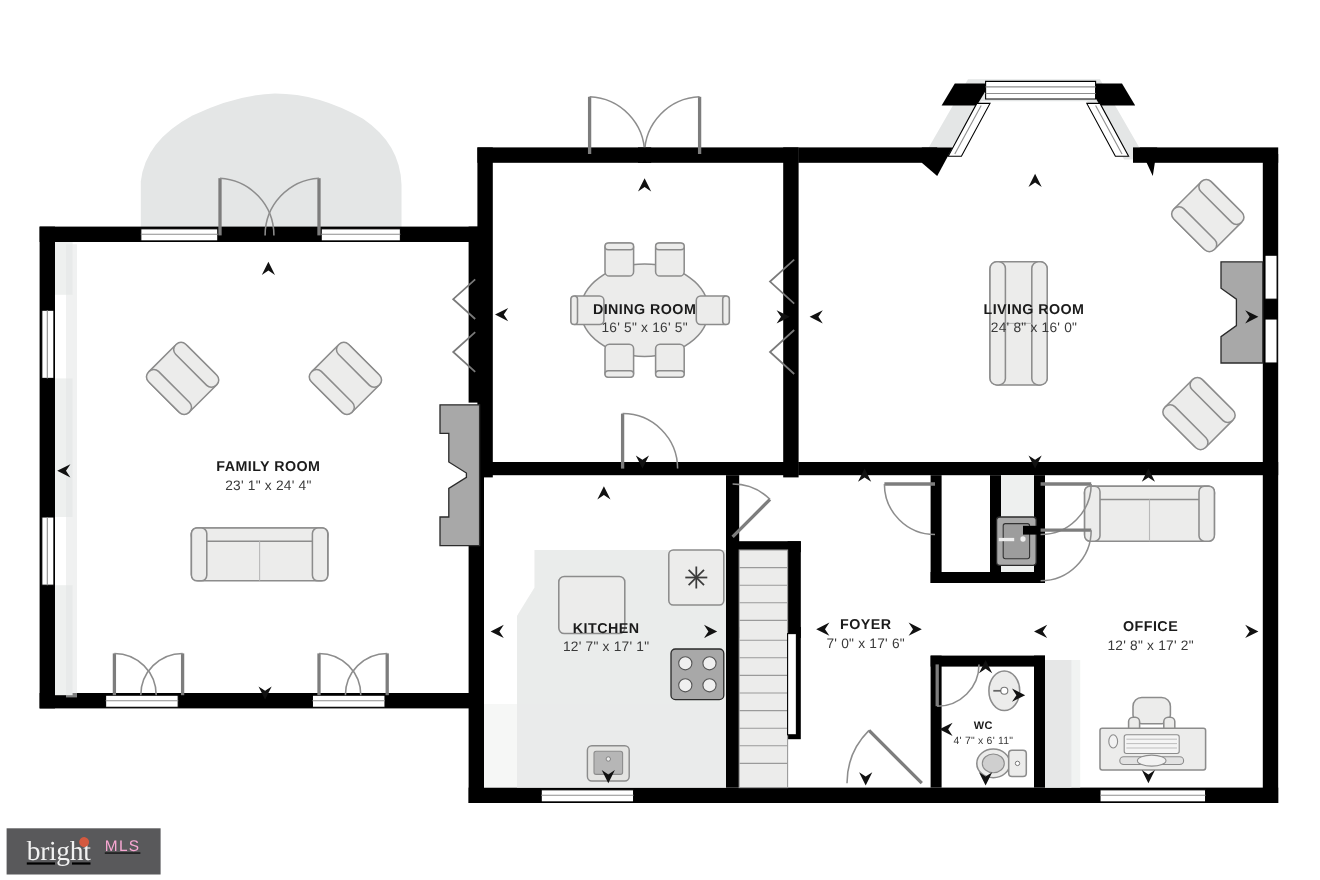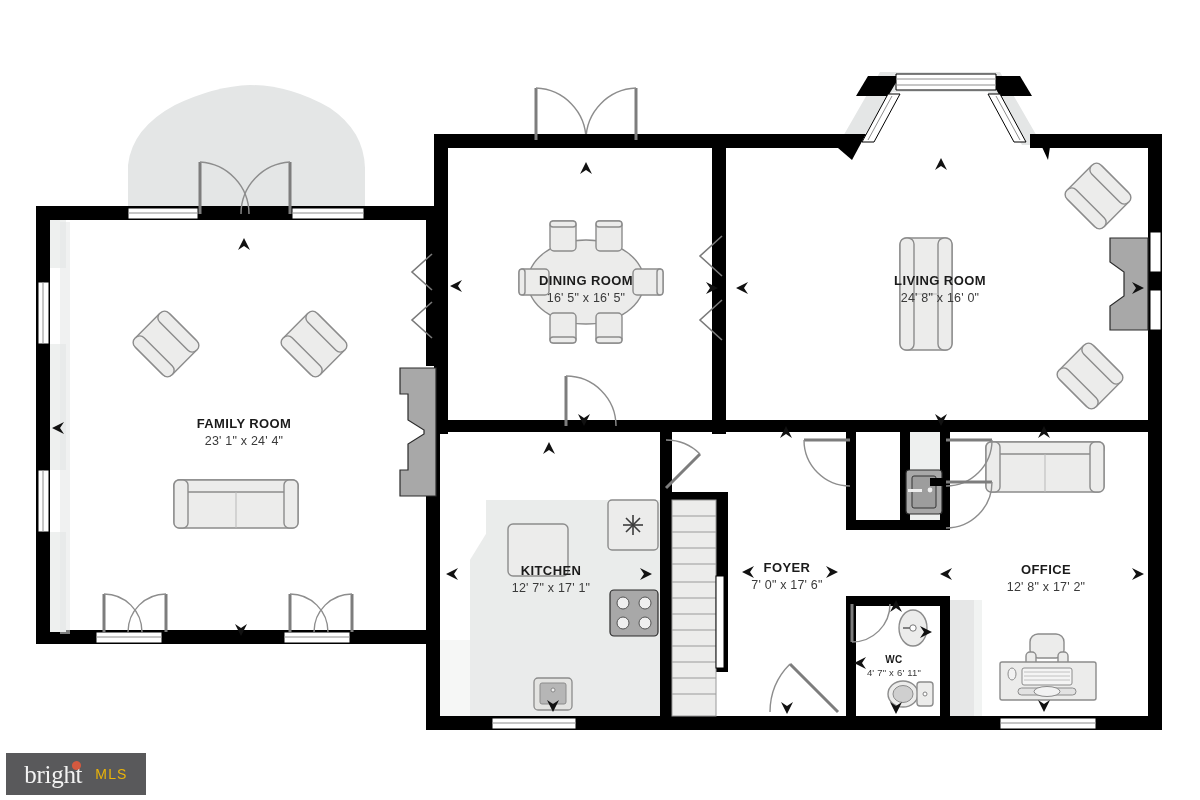--- a/index.html
+++ b/index.html
@@ -11,25 +11,25 @@
   .rm-name{font-family:"Liberation Sans","DejaVu Sans",sans-serif;font-size:13px;
            font-weight:600;fill:#1b1b1b;text-anchor:middle;letter-spacing:.4px;}
   .rm-dim{font-family:"Liberation Sans","DejaVu Sans",sans-serif;font-size:12.5px;
           font-weight:400;fill:#3a3a3a;text-anchor:middle;letter-spacing:.2px;}
   .rm-name.sm{font-size:10px;}
   .rm-dim.sm{font-size:9.5px;}
 
   
   #watermark{position:absolute;left:6px;top:753px;width:140px;height:42px;
              background:#59595b;display:flex;align-items:center;justify-content:center;}
-  #wm-inner{position:relative;display:flex;align-items:center;}
+  #wm-inner{position:relative;display:flex;align-items:flex-start;text-decoration:underline;}
   #wm-bright{font-family:"Liberation Serif","DejaVu Serif",serif;font-size:25px;
              color:#f2f2f2;letter-spacing:-.3px;line-height:1;}
   #wm-mls{font-family:"Liberation Sans","DejaVu Sans",sans-serif;font-size:14px;
-          color:#eab308;letter-spacing:1.2px;margin-left:13px;line-height:1;}
+          color:#f9a8d4;letter-spacing:1.2px;margin-left:13px;line-height:1;}
   #wm-dot{position:absolute;width:9px;height:9px;border-radius:50%;
           background:#d4593f;right:47px;top:-1px;transform:rotate(20deg);}
 </style>
 </head>
 <body>
 
 <div id="plan-root">
 
 <svg id="floorplan" viewBox="0 0 1200 800">
   <defs>

